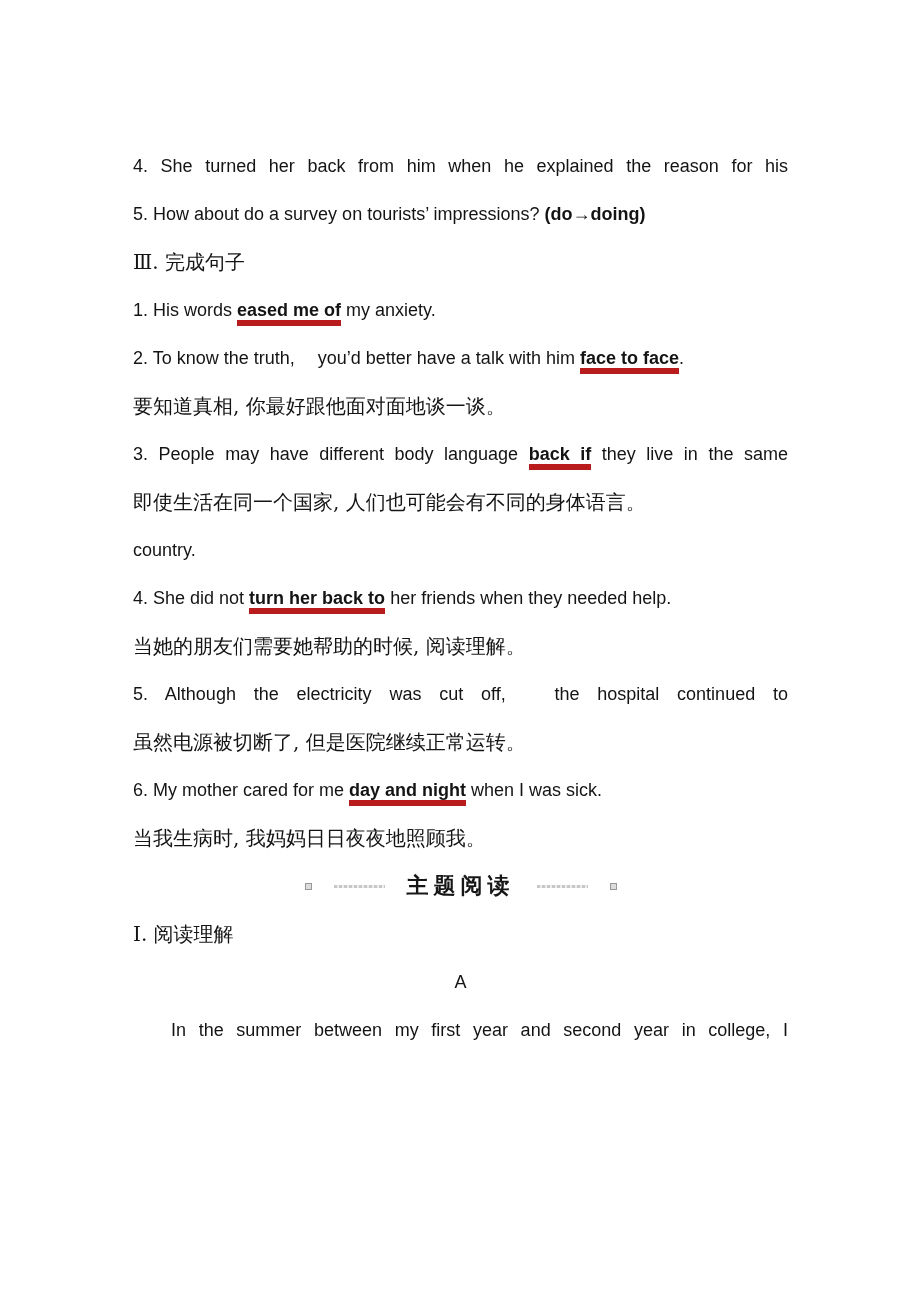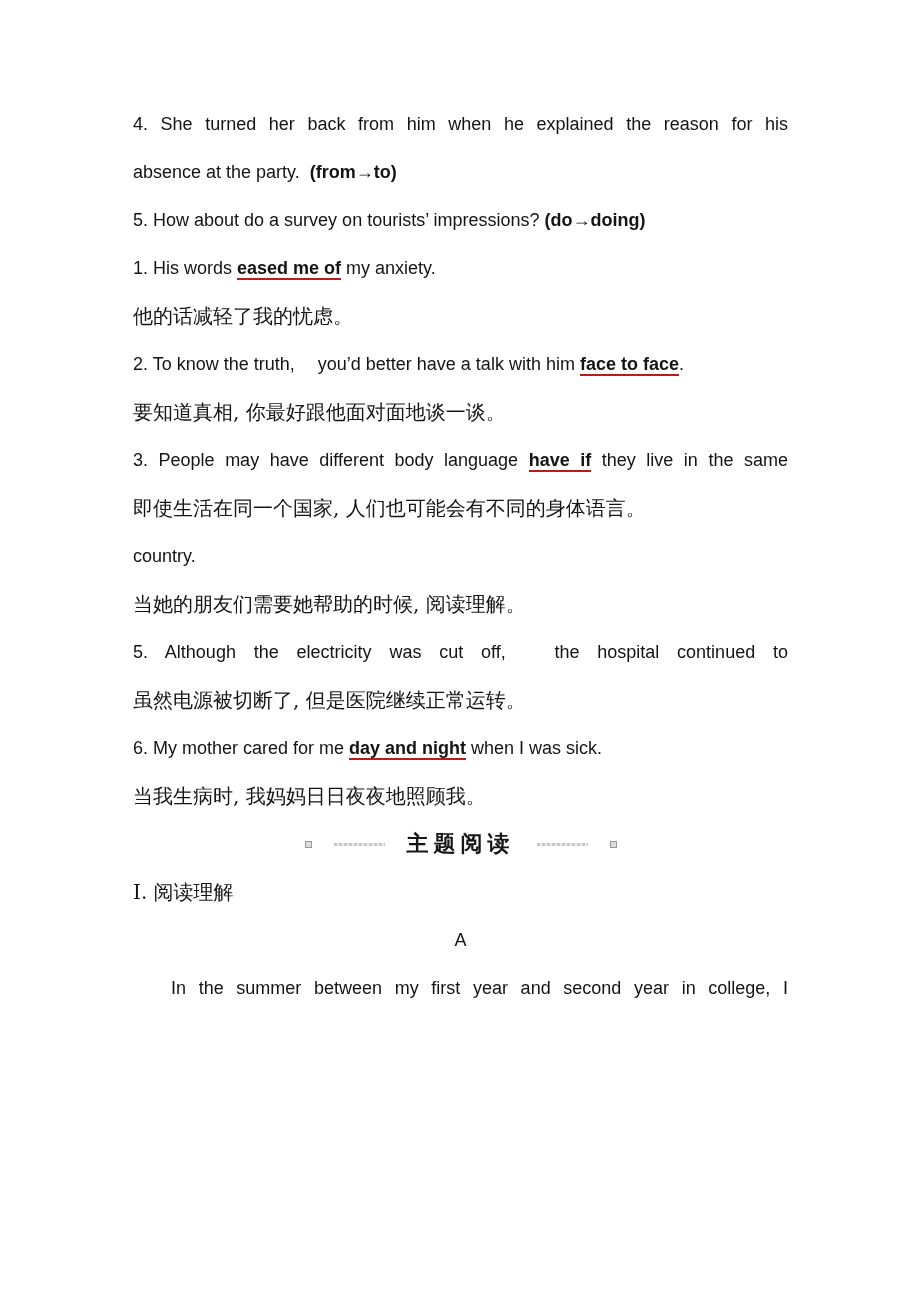--- a/index.html
+++ b/index.html
@@ -7,36 +7,37 @@
     width: 920px; height: 1302px;
     background: #ffffff;
     color: #141414;
     font-family: "Liberation Sans", "DejaVu Sans", sans-serif;
     overflow: hidden;
   }
   .doc {
     box-sizing: content-box;
     padding: 100px 0 0 133px;
     width: 655px;
+    margin-top: 42px;
   }
   .line {
     height: 48px;
     line-height: 48px;
     font-size: 18px;
     overflow: hidden;
   }
   .line.cn {
     font-family: "DejaVu Serif", "Liberation Serif", serif;
     font-size: 20px;
   }
   .line.justify { text-align: justify; text-align-last: justify; }
   .line.center  { text-align: center; }
   .line.indent  { padding-left: 38px; }
   .b { font-weight: 700; }
-  .u { border-bottom: 2px solid #b91c1c; }
+  .u { border-bottom: 6px solid #b91c1c; }
   .banner { height: 48px; display: flex; align-items: center; }
   .banner-inner {
     margin: 0 auto;
     width: 312px;
     display: flex;
     align-items: center;
     gap: 22px;
   }
   .banner-seg {
     flex: 1;
@@ -58,29 +59,29 @@
     white-space: nowrap;
     font-family: "Liberation Sans", "DejaVu Sans", sans-serif;
   }
 </style>
 </head>
 <body>
 
 <div class="doc">
   <div>
       <div class="line justify"><span>4. She turned her back from him when he explained the reason for his</span></div>
-      <div class="line"><span>absence at the party. &nbsp;</span><span class="b">(from→to)</span></div>
       <div class="line"><span>5. How about do a survey on tourists’ impressions? </span><span class="b">(do→doing)</span></div>
+      <div class="line cn"><span>Ⅲ. 完成句子</span></div>
       <div class="line"><span>1. His words </span><span class="b u">eased me of</span><span> my anxiety.</span></div>
-      <div class="line cn"><span>他的话减轻了我的忧虑。</span></div>
       <div class="line"><span>2. To know the truth, 　you’d better have a talk with him </span><span class="b u">face to face</span><span>.</span></div>
       <div class="line cn"><span>要知道真相, 你最好跟他面对面地谈一谈。</span></div>
-      <div class="line justify"><span>3. People may have different body language </span><span class="b u">have if</span><span> they live in the same</span></div>
+      <div class="line justify"><span>3. People may have different body language </span><span class="b u">back if</span><span> they live in the same</span></div>
       <div class="line cn"><span>即使生活在同一个国家, 人们也可能会有不同的身体语言。</span></div>
       <div class="line"><span>country.</span></div>
+      <div class="line"><span>4. She did not </span><span class="b u">turn her back to</span><span> her friends when they needed help.</span></div>
       <div class="line cn"><span>当她的朋友们需要她帮助的时候, 阅读理解。</span></div>
       <div class="line justify"><span>5. Although the electricity was cut off, 　the hospital continued to</span></div>
       <div class="line cn"><span>虽然电源被切断了, 但是医院继续正常运转。</span></div>
       <div class="line"><span>6. My mother cared for me </span><span class="b u">day and night</span><span> when I was sick.</span></div>
       <div class="line cn"><span>当我生病时, 我妈妈日日夜夜地照顾我。</span></div>
       <div class="banner">
         <div class="banner-inner">
           <span class="banner-sq"></span>
           <span class="banner-seg"></span>
           <span class="banner-text">主题阅读</span>

